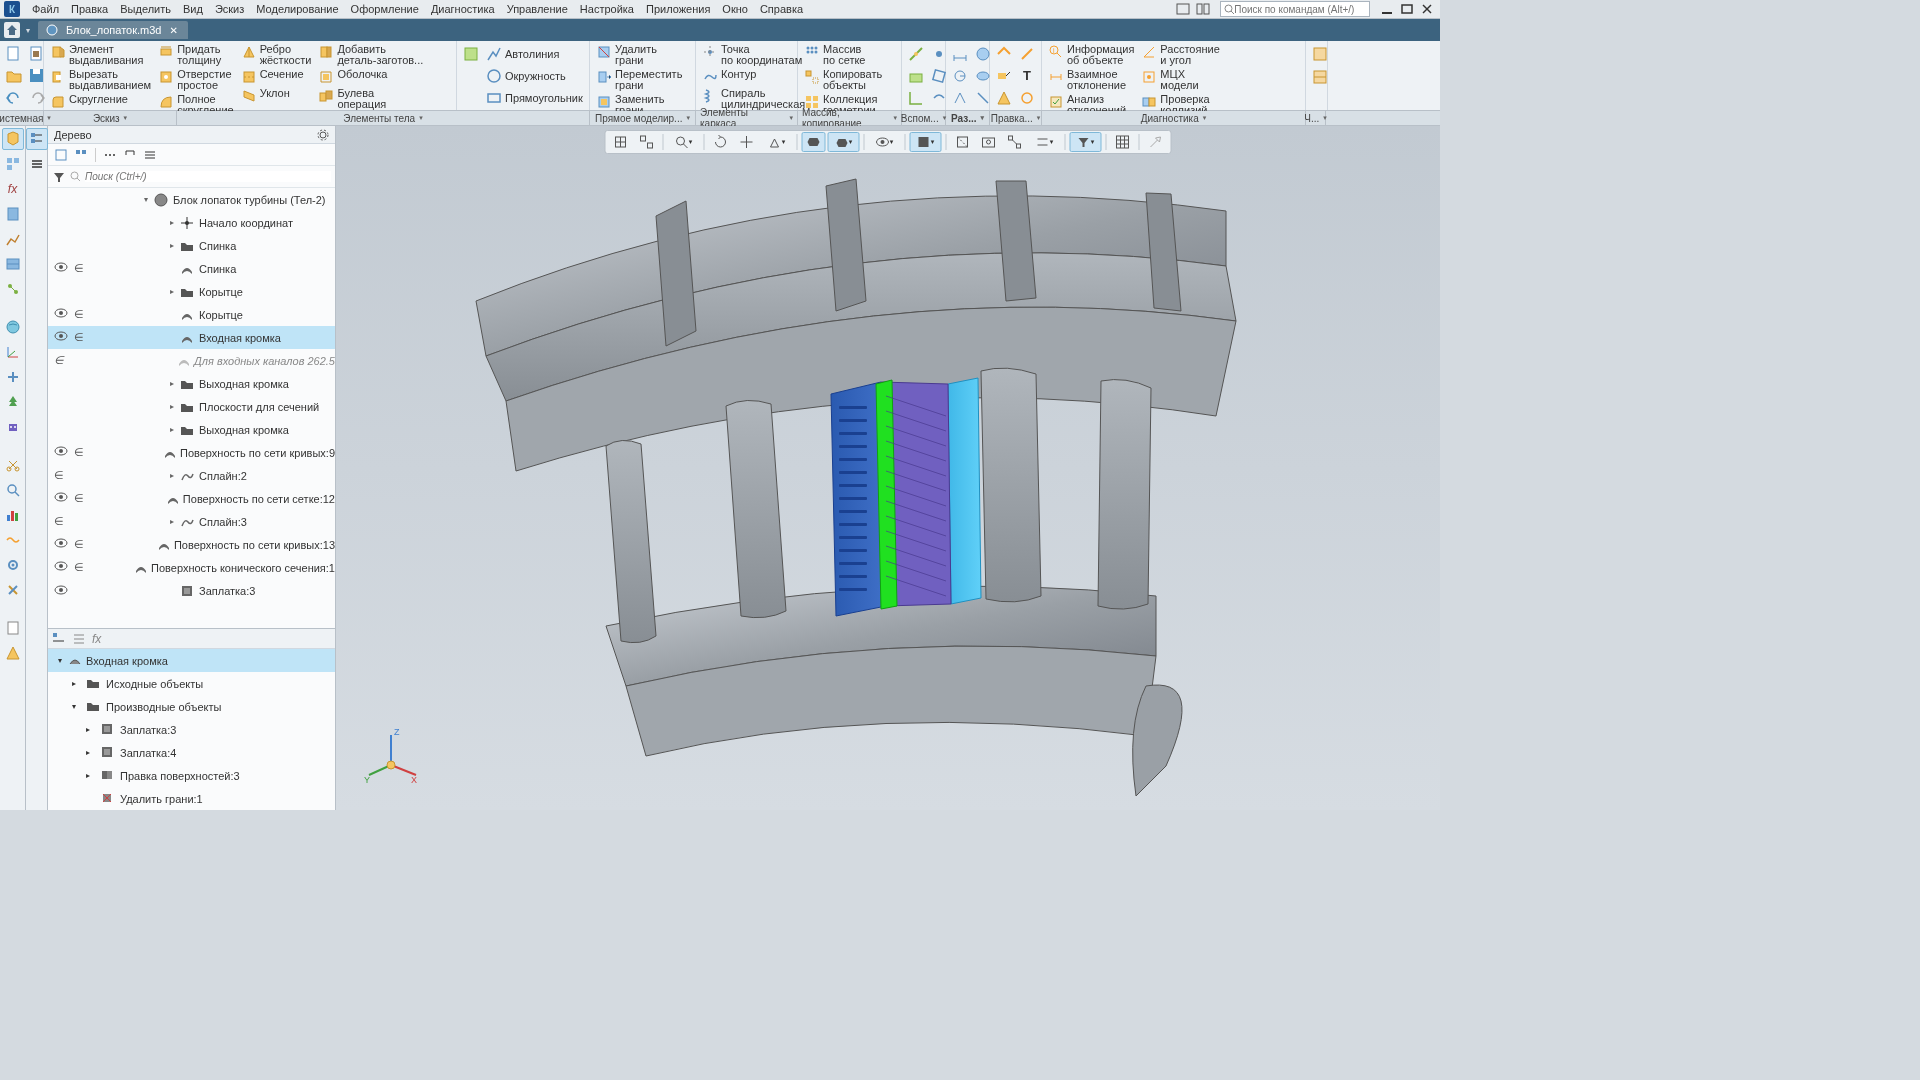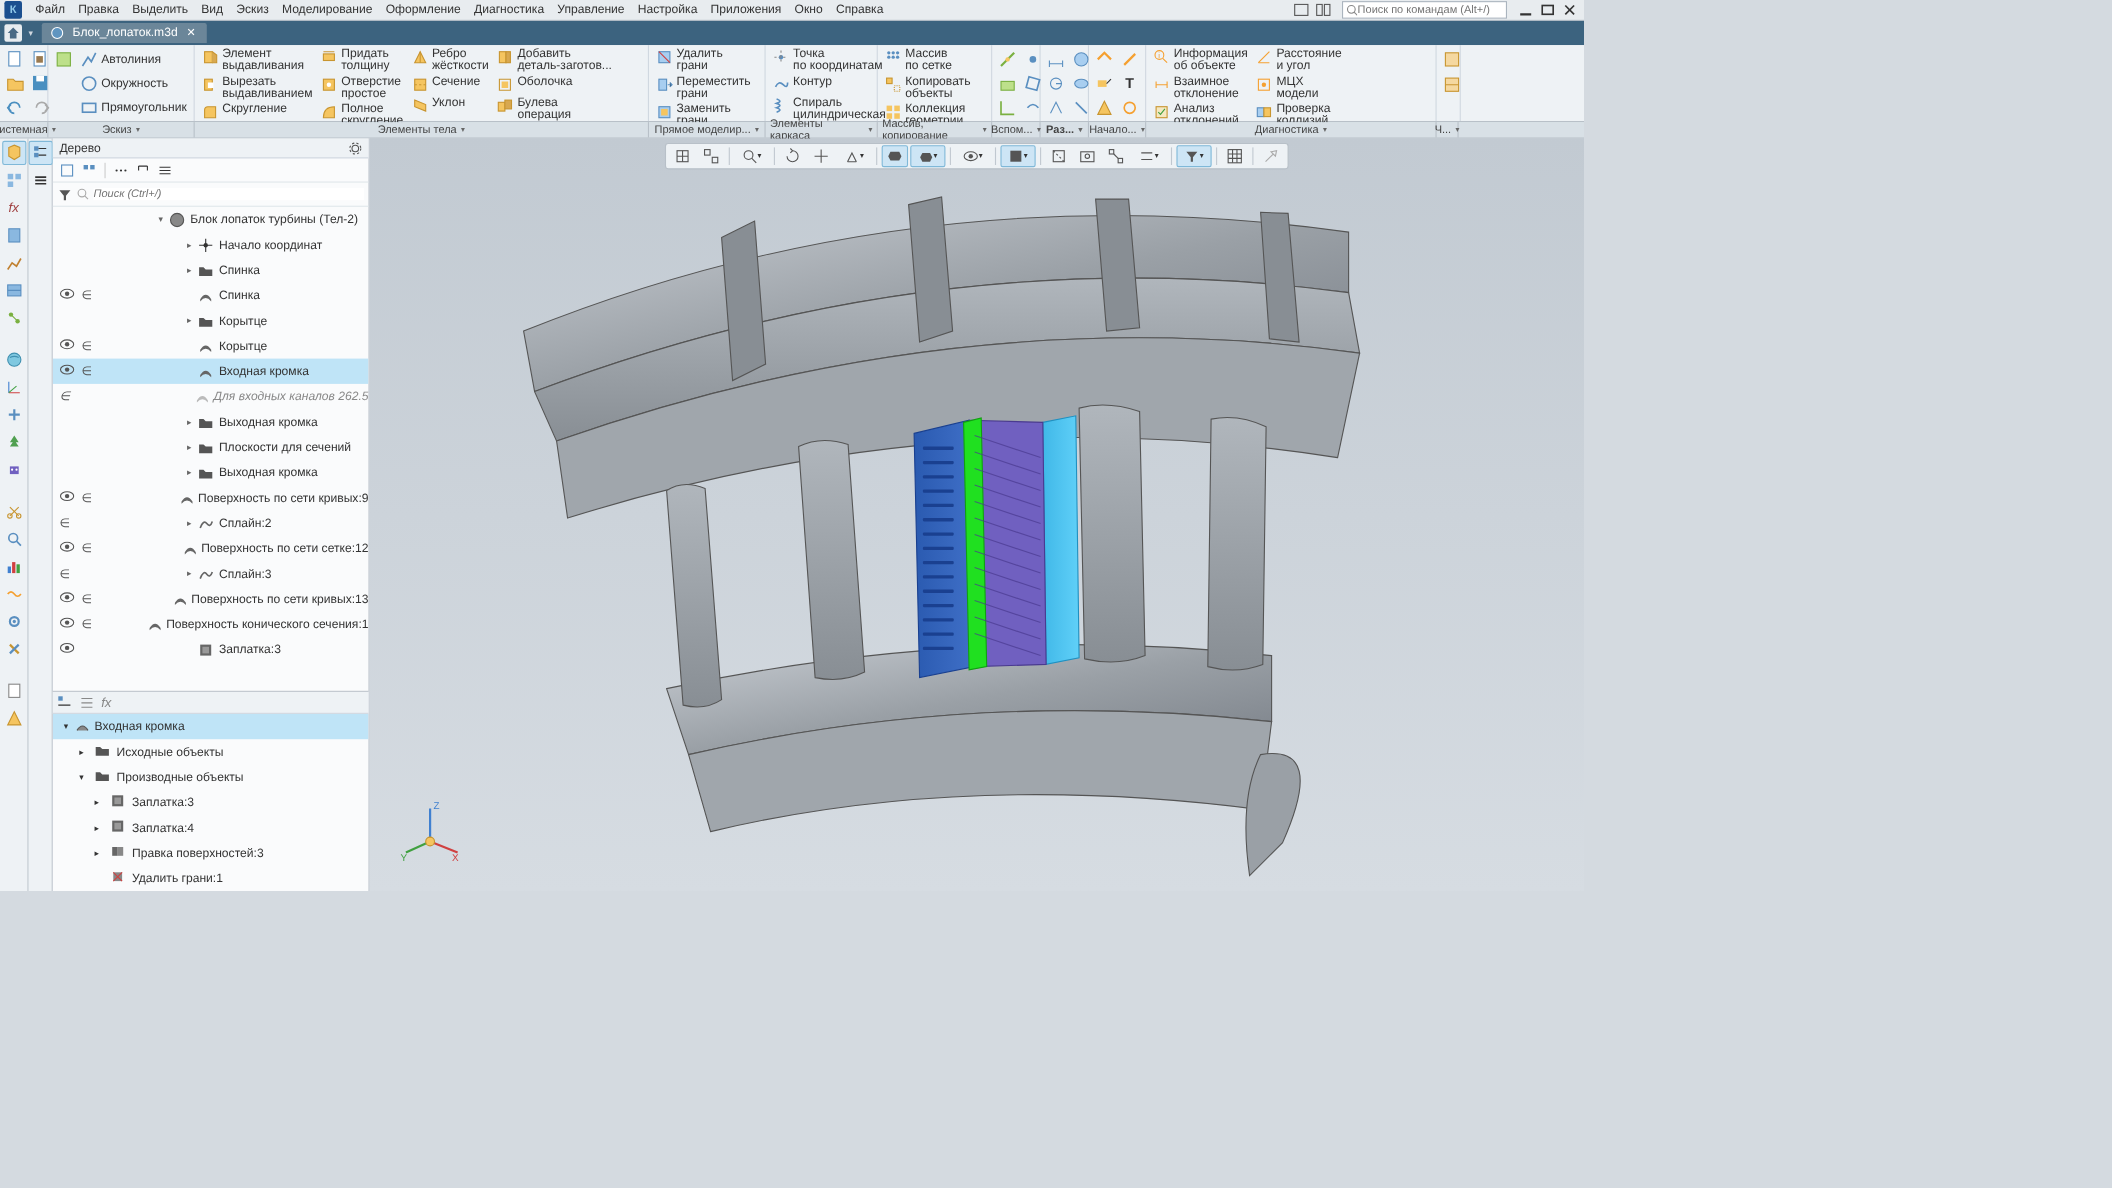--- a/index.html
+++ b/index.html
@@ -206,20 +206,136 @@
             <span class="ico">
               <svg>
                 <path d="M4 8 A5 5 0 1 1 9 13" fill="none" stroke="#aaa" stroke-width="1.5"></path>
                 <path d="M12 5 L15 8 L12 11" fill="none" stroke="#aaa" stroke-width="1.5"></path>
               </svg>
             </span>
           </div>
       </div>
     </div>
 
+    <div class="ribbon-group" style="width:413px" id="body-group">
+        <div class="ribbon-col">
+          <div class="ribbon-btn two-line">
+            <span class="ico">
+              <svg width="16" height="16">
+                <rect x="3" y="3" width="7" height="10" fill="#f5c560" stroke="#c89530"></rect>
+                <path d="M10 3 L14 6 L14 13 L10 13" fill="#d8a850" stroke="#c89530"></path>
+              </svg>
+            </span>
+            <span class="label">Элемент<br>выдавливания</span>
+          </div>
+          <div class="ribbon-btn two-line">
+            <span class="ico">
+              <svg width="16" height="16">
+                <rect x="3" y="3" width="7" height="10" fill="#f5c560" stroke="#c89530"></rect>
+                <rect x="6" y="6" width="5" height="5" fill="#fff"></rect>
+              </svg>
+            </span>
+            <span class="label">Вырезать<br>выдавливанием</span>
+          </div>
+          <div class="ribbon-btn two-line">
+            <span class="ico">
+              <svg width="16" height="16">
+                <path d="M3 13 L3 6 Q3 3 6 3 L13 3 L13 13 Z" fill="#f5c560" stroke="#c89530"></path>
+              </svg>
+            </span>
+            <span class="label">Скругление</span>
+          </div>
+        </div>
+        <div class="ribbon-col">
+          <div class="ribbon-btn two-line">
+            <span class="ico">
+              <svg width="16" height="16">
+                <rect x="3" y="5" width="10" height="6" fill="#f5c560" stroke="#c89530"></rect>
+                <line x1="3" y1="3" x2="13" y2="3" stroke="#c89530"></line>
+              </svg>
+            </span>
+            <span class="label">Придать<br>толщину</span>
+          </div>
+          <div class="ribbon-btn two-line">
+            <span class="ico">
+              <svg width="16" height="16">
+                <rect x="3" y="3" width="10" height="10" fill="#f5c560" stroke="#c89530"></rect>
+                <circle cx="8" cy="8" r="2" fill="#fff"></circle>
+              </svg>
+            </span>
+            <span class="label">Отверстие<br>простое</span>
+          </div>
+          <div class="ribbon-btn two-line">
+            <span class="ico">
+              <svg width="16" height="16">
+                <path d="M3 13 Q3 3 13 3 L13 13 Z" fill="#f5c560" stroke="#c89530"></path>
+              </svg>
+            </span>
+            <span class="label">Полное<br>скругление</span>
+          </div>
+        </div>
+        <div class="ribbon-col">
+          <div class="ribbon-btn two-line">
+            <span class="ico">
+              <svg width="16" height="16">
+                <path d="M3 13 L8 3 L13 13 Z" fill="#f5c560" stroke="#c89530"></path>
+                <line x1="8" y1="3" x2="8" y2="13" stroke="#c89530"></line>
+              </svg>
+            </span>
+            <span class="label">Ребро<br>жёсткости</span>
+          </div>
+          <div class="ribbon-btn two-line">
+            <span class="ico">
+              <svg width="16" height="16">
+                <rect x="3" y="3" width="10" height="10" fill="#f5c560" stroke="#c89530"></rect>
+                <line x1="3" y1="8" x2="13" y2="8" stroke="#c89530" stroke-dasharray="2"></line>
+              </svg>
+            </span>
+            <span class="label">Сечение</span>
+          </div>
+          <div class="ribbon-btn two-line">
+            <span class="ico">
+              <svg width="16" height="16">
+                <path d="M3 3 L13 7 L13 13 L3 9 Z" fill="#f5c560" stroke="#c89530"></path>
+              </svg>
+            </span>
+            <span class="label">Уклон</span>
+          </div>
+        </div>
+        <div class="ribbon-col">
+          <div class="ribbon-btn two-line">
+            <span class="ico">
+              <svg width="16" height="16">
+                <rect x="3" y="3" width="6" height="10" fill="#f5c560" stroke="#c89530"></rect>
+                <rect x="9" y="3" width="4" height="10" fill="#d8a850" stroke="#c89530"></rect>
+              </svg>
+            </span>
+            <span class="label">Добавить<br>деталь-заготов...</span>
+          </div>
+          <div class="ribbon-btn two-line">
+            <span class="ico">
+              <svg width="16" height="16">
+                <path d="M3 3 L13 3 L13 13 L3 13 Z" fill="none" stroke="#c89530"></path>
+                <path d="M5 5 L11 5 L11 11 L5 11 Z" fill="#f5c560"></path>
+              </svg>
+            </span>
+            <span class="label">Оболочка</span>
+          </div>
+          <div class="ribbon-btn two-line">
+            <span class="ico">
+              <svg width="16" height="16">
+                <rect x="2" y="5" width="6" height="8" fill="#f5c560" stroke="#c89530"></rect>
+                <rect x="8" y="3" width="6" height="8" fill="#d8a850" stroke="#c89530"></rect>
+              </svg>
+            </span>
+            <span class="label">Булева<br>операция</span>
+          </div>
+        </div>
+      </div>
+
     <div class="ribbon-group" style="width:133px">
       <div class="ribbon-col">
         <div class="ribbon-btn icon-only">
             <span class="ico">
               <svg>
                 <rect x="2" y="2" width="12" height="12" fill="#bde08a" stroke="#7ab040"></rect>
               </svg>
             </span>
           </div>
       </div>
@@ -243,136 +359,20 @@
           <div class="ribbon-btn">
             <span class="ico">
               <svg width="16" height="16">
                 <rect x="2" y="4" width="12" height="8" fill="none" stroke="#5a8fc0" stroke-width="1.5"></rect>
               </svg>
             </span>
             <span>Прямоугольник</span>
           </div>
         </div>
     </div>
-
-    <div class="ribbon-group" style="width:413px" id="body-group">
-        <div class="ribbon-col">
-          <div class="ribbon-btn two-line">
-            <span class="ico">
-              <svg width="16" height="16">
-                <rect x="3" y="3" width="7" height="10" fill="#f5c560" stroke="#c89530"></rect>
-                <path d="M10 3 L14 6 L14 13 L10 13" fill="#d8a850" stroke="#c89530"></path>
-              </svg>
-            </span>
-            <span class="label">Элемент<br>выдавливания</span>
-          </div>
-          <div class="ribbon-btn two-line">
-            <span class="ico">
-              <svg width="16" height="16">
-                <rect x="3" y="3" width="7" height="10" fill="#f5c560" stroke="#c89530"></rect>
-                <rect x="6" y="6" width="5" height="5" fill="#fff"></rect>
-              </svg>
-            </span>
-            <span class="label">Вырезать<br>выдавливанием</span>
-          </div>
-          <div class="ribbon-btn two-line">
-            <span class="ico">
-              <svg width="16" height="16">
-                <path d="M3 13 L3 6 Q3 3 6 3 L13 3 L13 13 Z" fill="#f5c560" stroke="#c89530"></path>
-              </svg>
-            </span>
-            <span class="label">Скругление</span>
-          </div>
-        </div>
-        <div class="ribbon-col">
-          <div class="ribbon-btn two-line">
-            <span class="ico">
-              <svg width="16" height="16">
-                <rect x="3" y="5" width="10" height="6" fill="#f5c560" stroke="#c89530"></rect>
-                <line x1="3" y1="3" x2="13" y2="3" stroke="#c89530"></line>
-              </svg>
-            </span>
-            <span class="label">Придать<br>толщину</span>
-          </div>
-          <div class="ribbon-btn two-line">
-            <span class="ico">
-              <svg width="16" height="16">
-                <rect x="3" y="3" width="10" height="10" fill="#f5c560" stroke="#c89530"></rect>
-                <circle cx="8" cy="8" r="2" fill="#fff"></circle>
-              </svg>
-            </span>
-            <span class="label">Отверстие<br>простое</span>
-          </div>
-          <div class="ribbon-btn two-line">
-            <span class="ico">
-              <svg width="16" height="16">
-                <path d="M3 13 Q3 3 13 3 L13 13 Z" fill="#f5c560" stroke="#c89530"></path>
-              </svg>
-            </span>
-            <span class="label">Полное<br>скругление</span>
-          </div>
-        </div>
-        <div class="ribbon-col">
-          <div class="ribbon-btn two-line">
-            <span class="ico">
-              <svg width="16" height="16">
-                <path d="M3 13 L8 3 L13 13 Z" fill="#f5c560" stroke="#c89530"></path>
-                <line x1="8" y1="3" x2="8" y2="13" stroke="#c89530"></line>
-              </svg>
-            </span>
-            <span class="label">Ребро<br>жёсткости</span>
-          </div>
-          <div class="ribbon-btn two-line">
-            <span class="ico">
-              <svg width="16" height="16">
-                <rect x="3" y="3" width="10" height="10" fill="#f5c560" stroke="#c89530"></rect>
-                <line x1="3" y1="8" x2="13" y2="8" stroke="#c89530" stroke-dasharray="2"></line>
-              </svg>
-            </span>
-            <span class="label">Сечение</span>
-          </div>
-          <div class="ribbon-btn two-line">
-            <span class="ico">
-              <svg width="16" height="16">
-                <path d="M3 3 L13 7 L13 13 L3 9 Z" fill="#f5c560" stroke="#c89530"></path>
-              </svg>
-            </span>
-            <span class="label">Уклон</span>
-          </div>
-        </div>
-        <div class="ribbon-col">
-          <div class="ribbon-btn two-line">
-            <span class="ico">
-              <svg width="16" height="16">
-                <rect x="3" y="3" width="6" height="10" fill="#f5c560" stroke="#c89530"></rect>
-                <rect x="9" y="3" width="4" height="10" fill="#d8a850" stroke="#c89530"></rect>
-              </svg>
-            </span>
-            <span class="label">Добавить<br>деталь-заготов...</span>
-          </div>
-          <div class="ribbon-btn two-line">
-            <span class="ico">
-              <svg width="16" height="16">
-                <path d="M3 3 L13 3 L13 13 L3 13 Z" fill="none" stroke="#c89530"></path>
-                <path d="M5 5 L11 5 L11 11 L5 11 Z" fill="#f5c560"></path>
-              </svg>
-            </span>
-            <span class="label">Оболочка</span>
-          </div>
-          <div class="ribbon-btn two-line">
-            <span class="ico">
-              <svg width="16" height="16">
-                <rect x="2" y="5" width="6" height="8" fill="#f5c560" stroke="#c89530"></rect>
-                <rect x="8" y="3" width="6" height="8" fill="#d8a850" stroke="#c89530"></rect>
-              </svg>
-            </span>
-            <span class="label">Булева<br>операция</span>
-          </div>
-        </div>
-      </div>
 
     <div class="ribbon-group" style="width:106px">
         <div class="ribbon-col" id="direct-btns">
           <div class="ribbon-btn two-line">
             <span class="ico">
               <svg width="16" height="16">
                 <rect x="3" y="3" width="10" height="10" fill="#a8cef0" stroke="#5a8fc0"></rect>
                 <line x1="3" y1="3" x2="13" y2="13" stroke="#d04040"></line>
               </svg>
             </span>
@@ -727,21 +727,21 @@
       </div>
       <div class="group-name" style="width: 44px;">
         <span>Вспом...</span>
         <span class="drop">▾</span>
       </div>
       <div class="group-name" style="width: 44px; font-weight: bold;">
         <span>Раз...</span>
         <span class="drop">▾</span>
       </div>
       <div class="group-name" style="width: 52px;">
-        <span>Начало...</span>
+        <span>Правка...</span>
         <span class="drop">▾</span>
       </div>
       <div class="group-name" style="width: 264px;">
         <span>Диагностика</span>
         <span class="drop">▾</span>
       </div>
       <div class="group-name" style="width: 20px;">
         <span>Ч...</span>
         <span class="drop">▾</span>
       </div>

